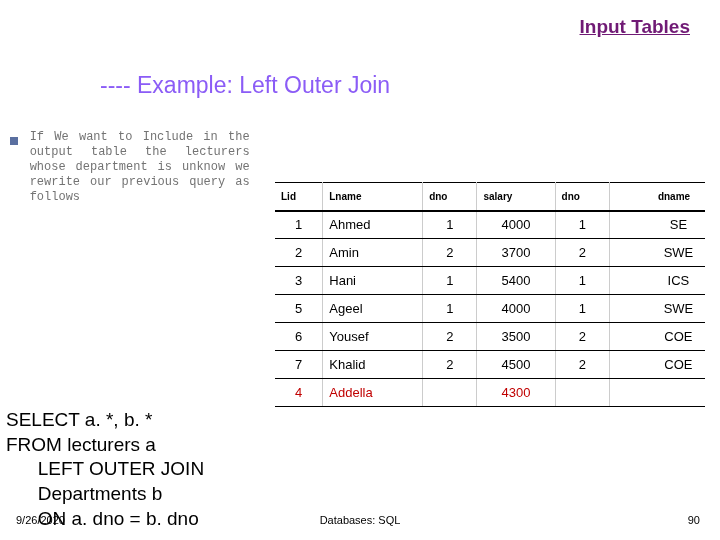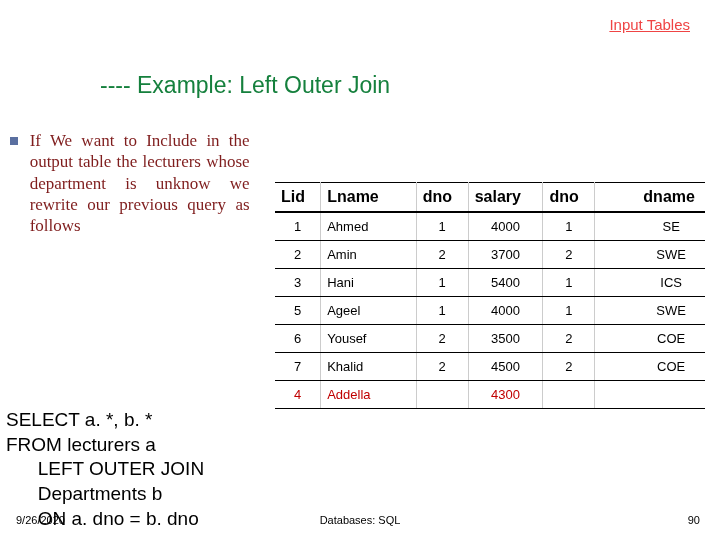--- a/index.html
+++ b/index.html
@@ -11,31 +11,31 @@
     font-family: Verdana, Arial, sans-serif;
     font-size: 13px;
     color: #000;
     position: relative;
     overflow: hidden;
   }
   .link-tr {
     position: absolute;
     top: 16px;
     right: 30px;
-    color: #ef4444;
+    color: #701a75;
     text-decoration: underline;
-    font-weight: normal;
-    font-size: 15px;
+    font-weight: bold;
+    font-size: 19px;
   }
   .title {
     position: absolute;
     top: 72px;
     left: 100px;
     font-size: 23px;
-    color: #15803d;
+    color: #8b5cf6;
     font-family: Arial, sans-serif;
   }
   .bullet-block {
     position: absolute;
     top: 130px;
     left: 10px;
     width: 255px;
   }
   .bullet-sq {
     display: inline-block;
@@ -43,24 +43,24 @@
     height: 8px;
     background: #5a6fa0;
     vertical-align: top;
     margin-top: 7px;
     margin-right: 8px;
   }
   .bullet-text {
     display: inline-block;
     width: 220px;
     vertical-align: top;
-    font-family: Liberation Serif, serif;
-    font-size: 17px;
+    font-family: Liberation Mono, monospace;
+    font-size: 12px;
     line-height: 1.25;
-    color: #7f1d1d;
+    color: #737373;
     text-align: justify;
     text-justify: inter-word;
   }
   .sql-block {
     position: absolute;
     top: 408px;
     left: 6px;
     font-family: Tahoma, Verdana, sans-serif;
     font-size: 19px;
     font-weight: normal;
@@ -83,21 +83,21 @@
     border-top: 1px solid #000;
     border-bottom: 1px solid #000;
     border-left: 1px solid #ccc;
     border-right: 1px solid #ccc;
     padding: 5px 6px;
     text-align: left;
     height: 28px;
   }
   table.data th {
     font-weight: bold;
-    font-size: 16px;
+    font-size: 10px;
   }
   table.data th:last-child, table.data td:last-child { border-right: none; padding-left: 48px; }
   table.data th:first-child, table.data td:first-child { border-left: none; }
   table.data td.center { text-align: center; }
   table.data td.red { color: #c00000; }
   table.data th { border-bottom: 2px solid #000; }
   .footer-date {
     position: absolute;
     bottom: 14px;
     left: 16px;

